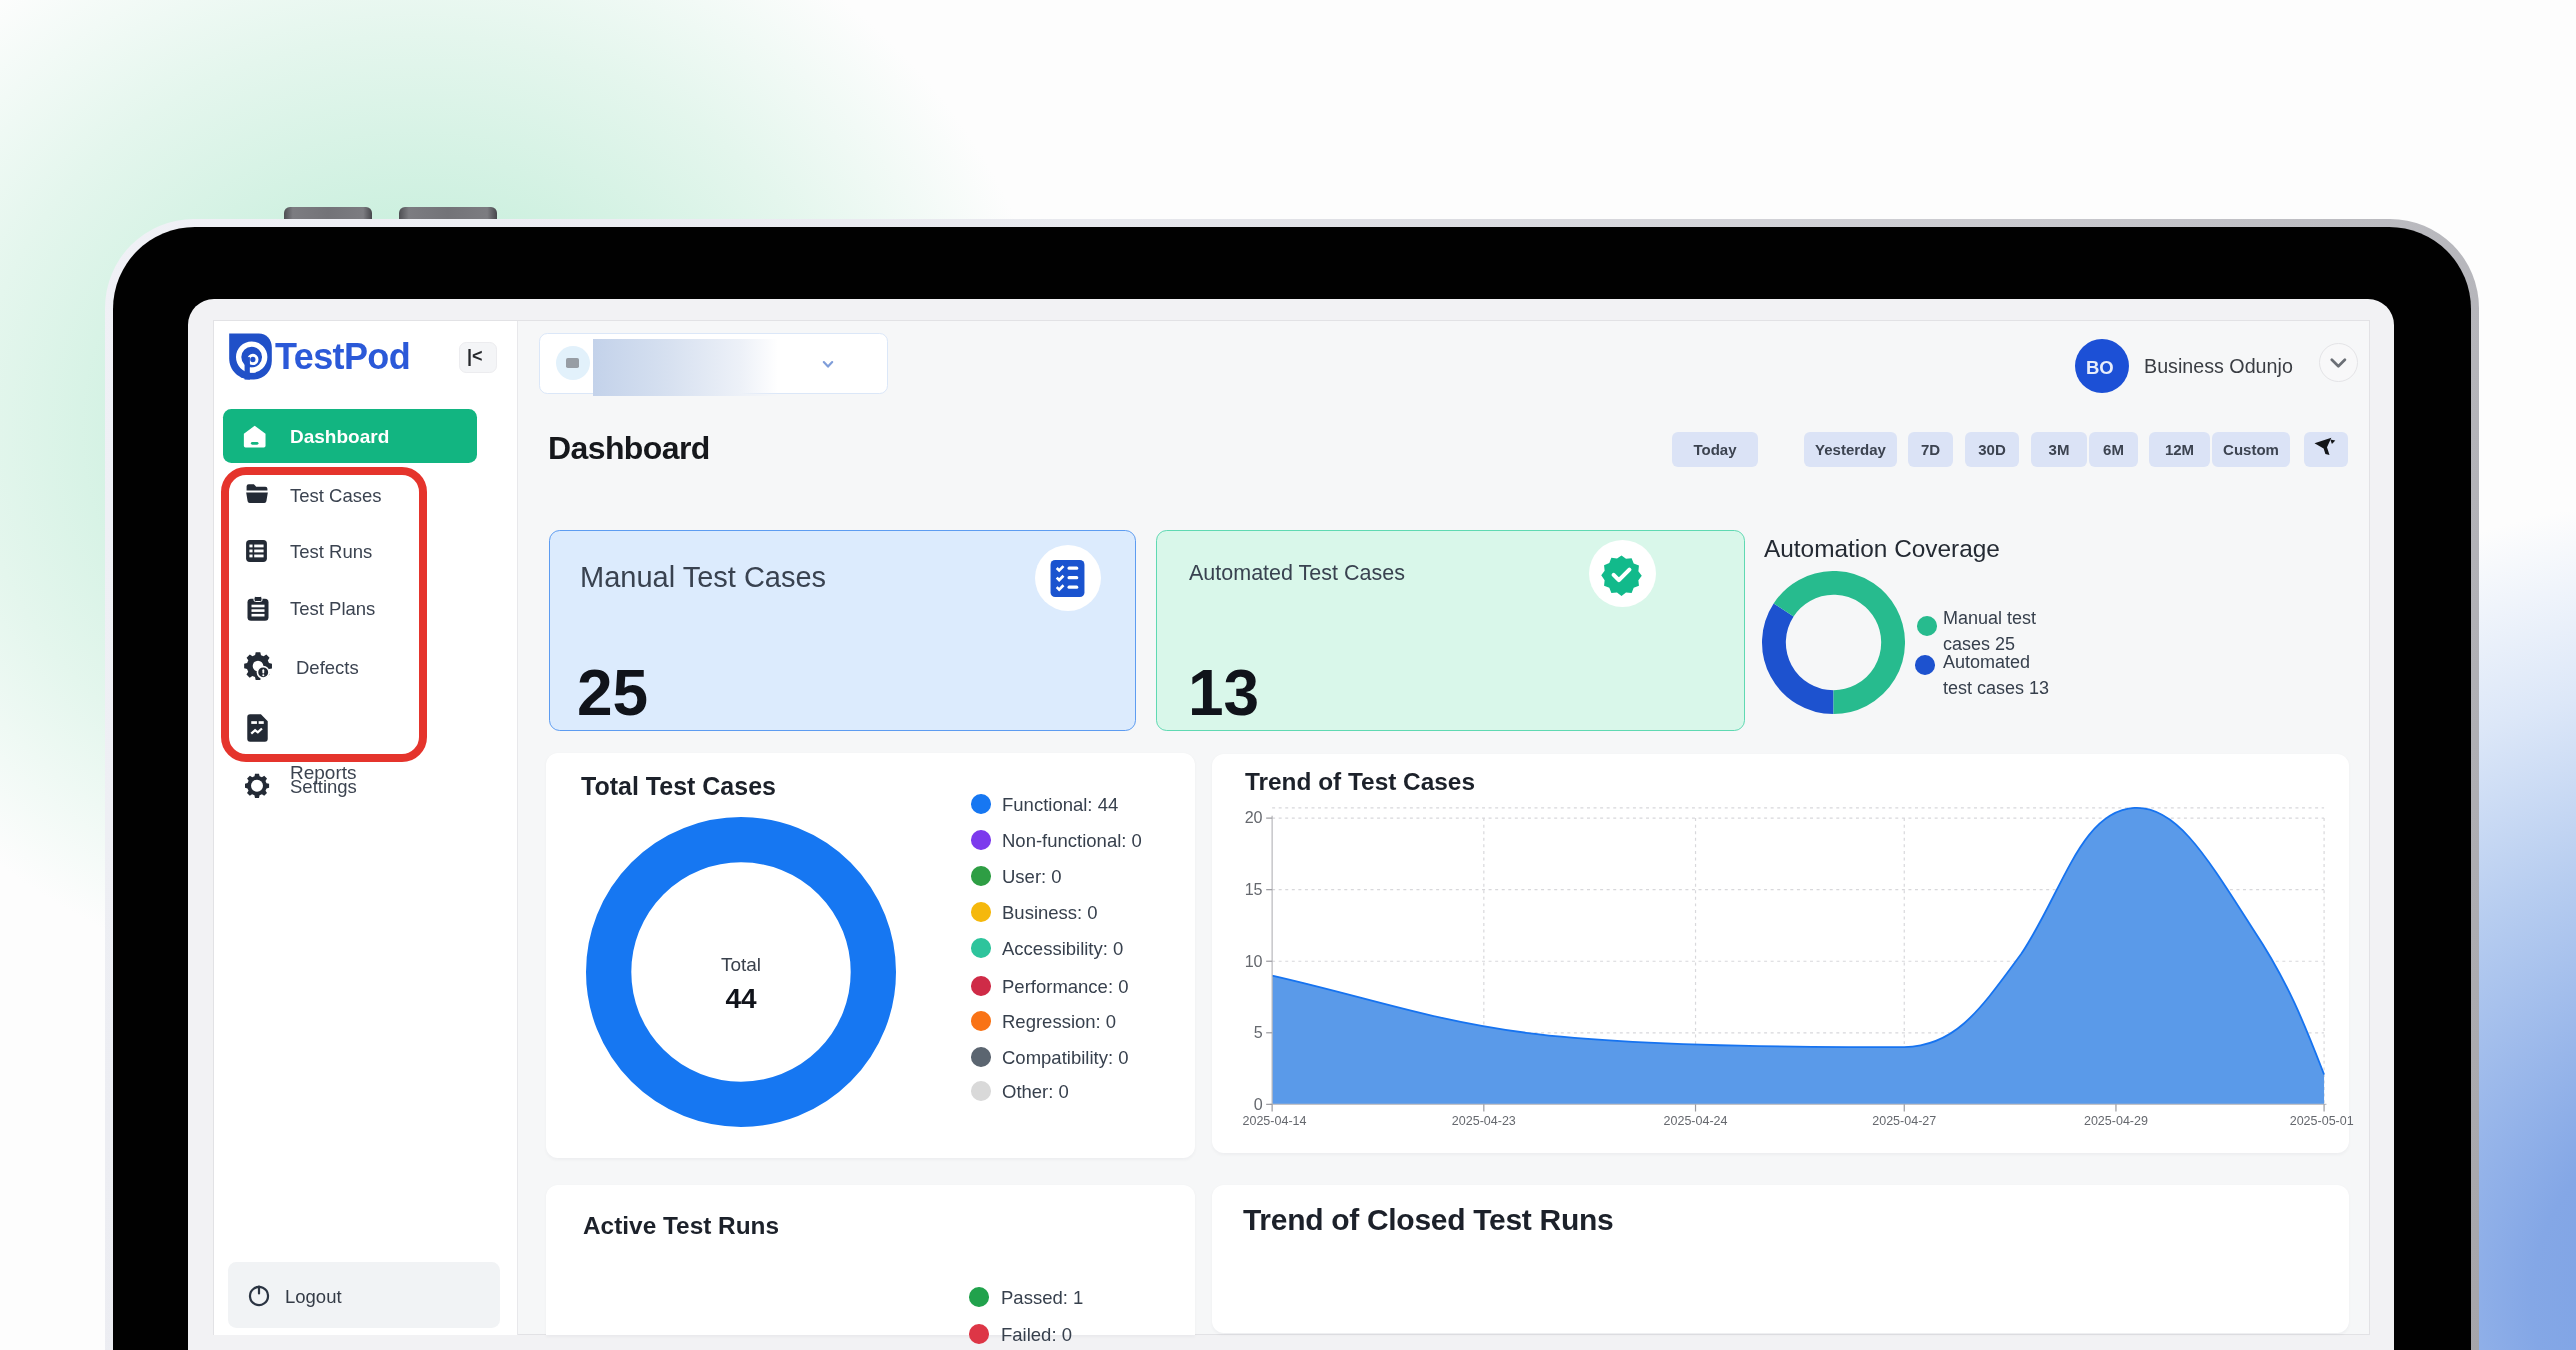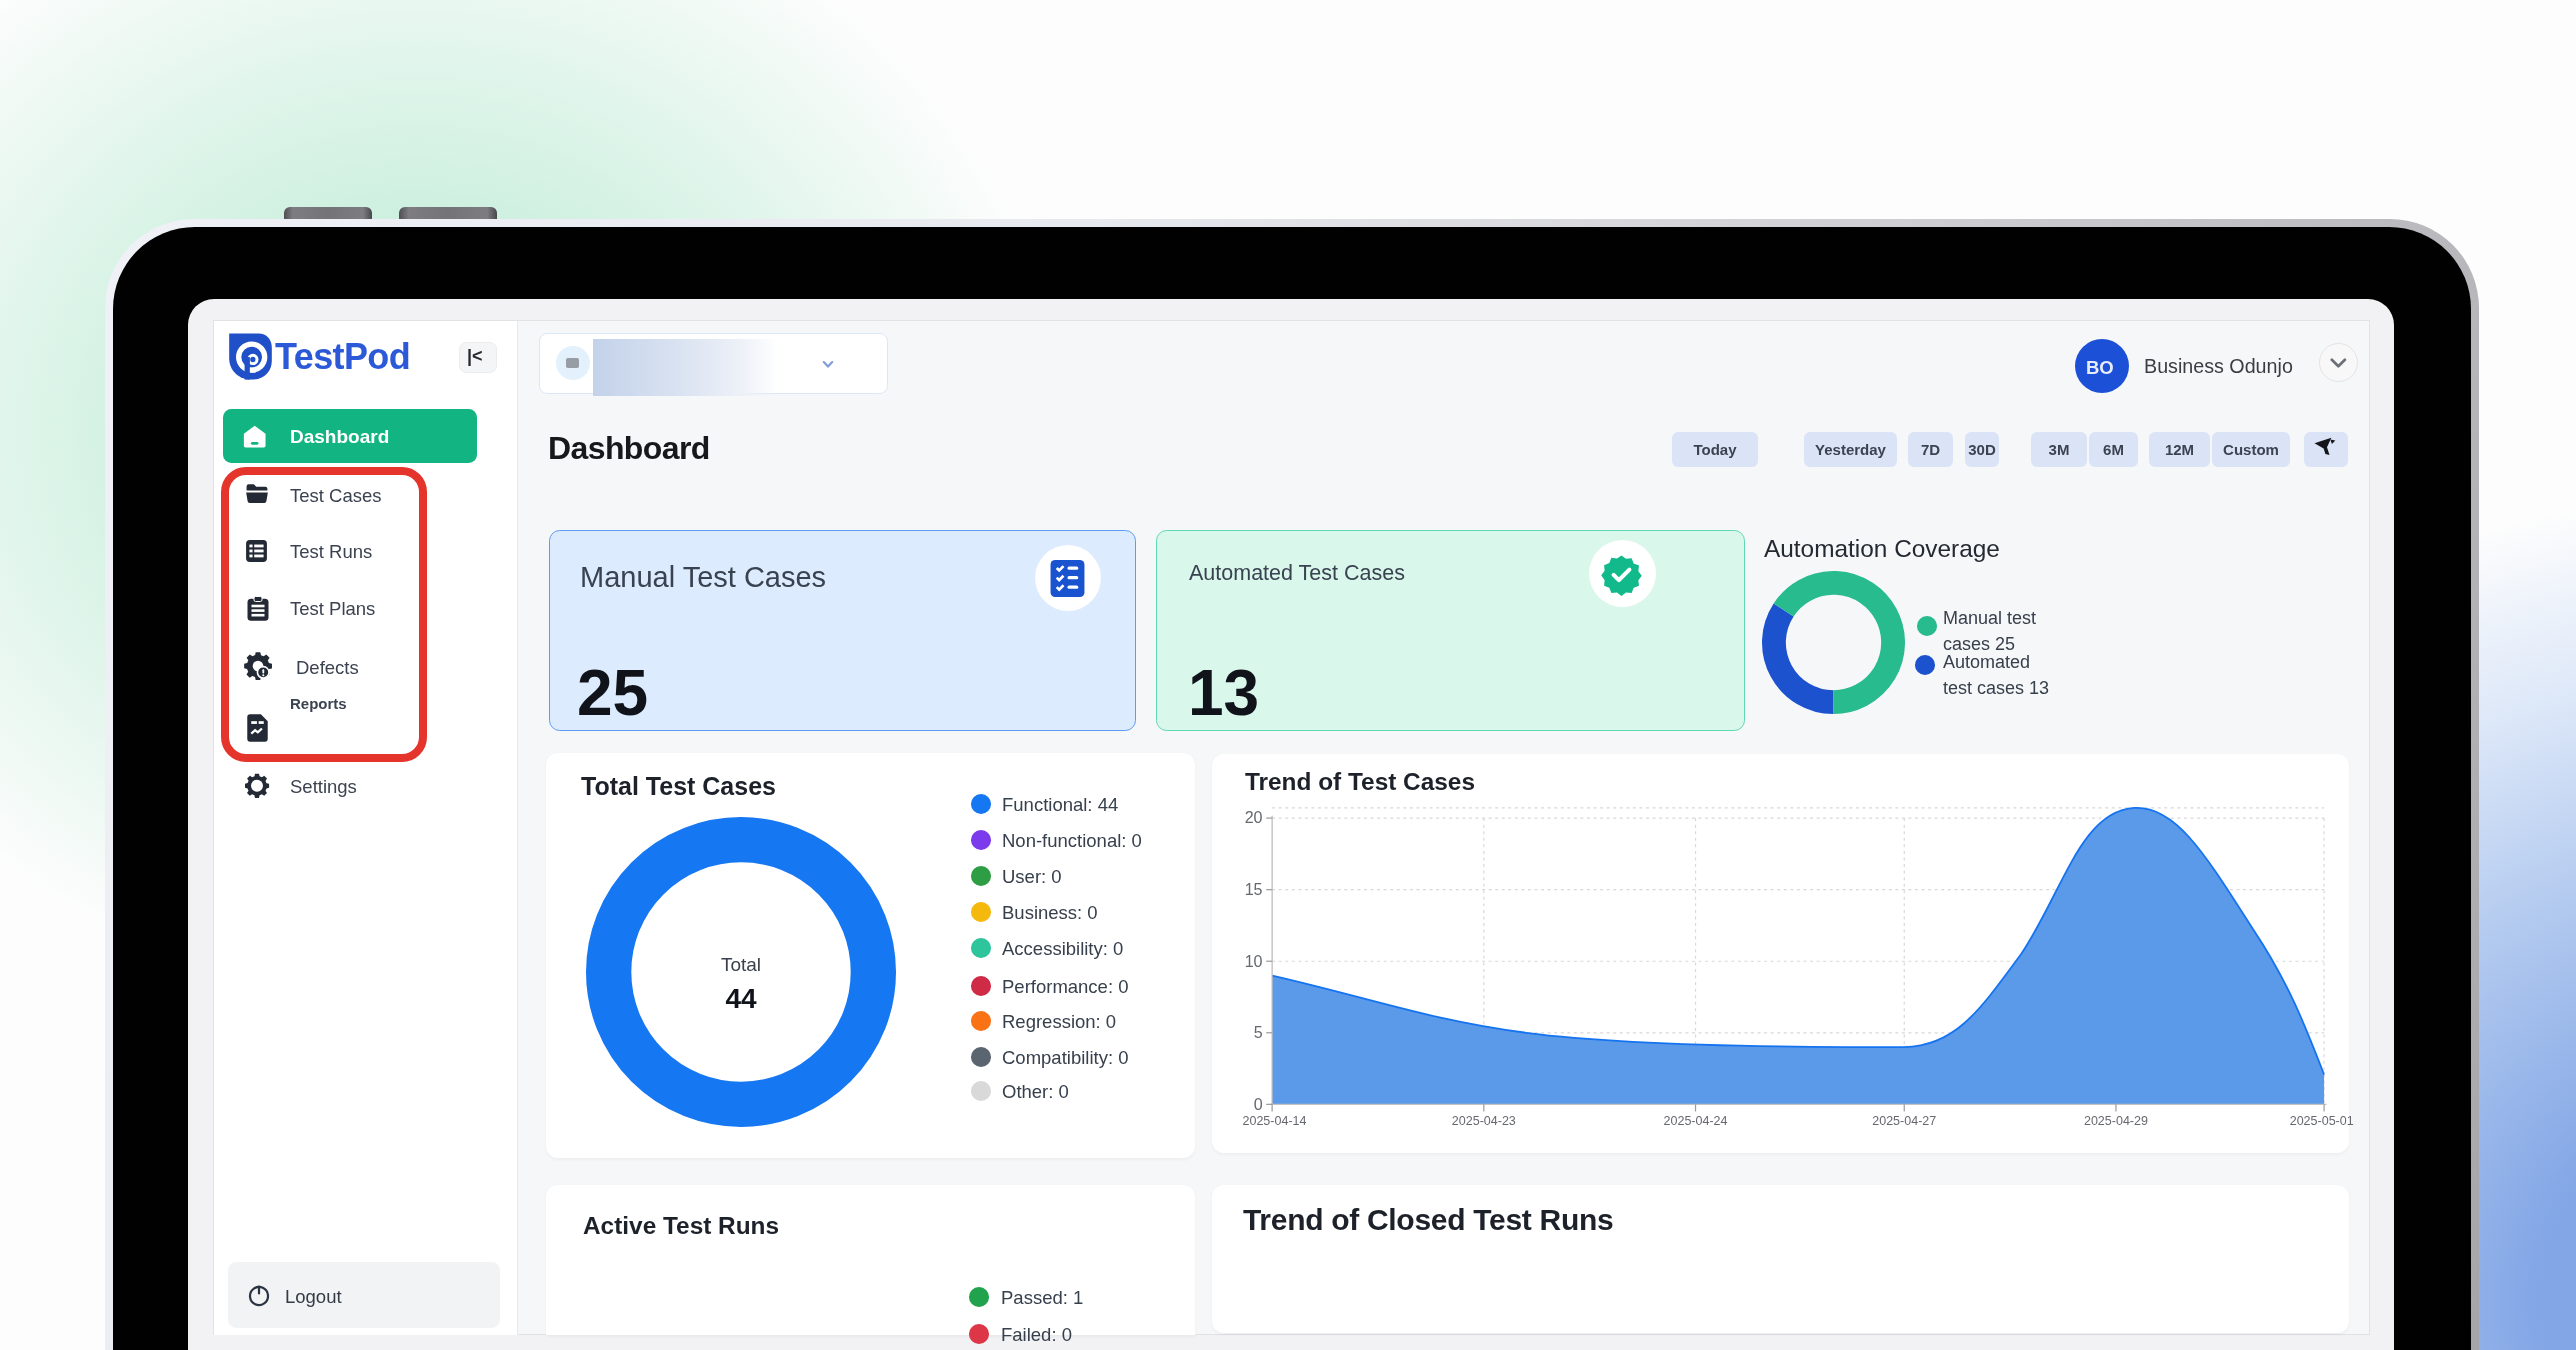--- a/index.html
+++ b/index.html
@@ -95,21 +95,21 @@
     <rect x="16.8" y="15.8" width="1.6" height="3.6" rx="0.8" fill="#fff"></rect>
     <circle cx="17.6" cy="21" r="0.9" fill="#fff"></circle>
   </svg>
   <div class="t" style="left:296px;top:657px;font-size:18.5px;font-weight:500;color:#3b4350;">Defects</div>
   <svg class="abs" style="left:245px;top:713px;" width="25" height="30" viewBox="0 0 22 26">
     <path d="M2 3.5 A2.5 2.5 0 0 1 4.5 1 H14 L20 7 V22.5 A2.5 2.5 0 0 1 17.5 25 H4.5 A2.5 2.5 0 0 1 2 22.5 Z" fill="#232a35"></path>
     <rect x="5.5" y="7" width="5" height="2.4" fill="#fff"></rect>
     <rect x="12" y="7" width="4.5" height="2.4" fill="#fff"></rect>
     <path d="M5.5 18 l3.4-3 2.4 1.8 3.6-3.4" fill="none" stroke="#fff" stroke-width="2"></path>
   </svg>
-  <div class="t" style="left:290px;top:695px;font-size:15px;font-weight:700;color:#3b4350;">Reports</div>
+  <div class="t" style="left:290px;top:762px;font-size:19px;font-weight:400;color:#3b4350;">Reports</div>
   <svg class="abs" style="left:244px;top:772px;" width="26" height="27.4" viewBox="0 0 26 26">
     <path d="M11 1 h4 l.6 2.6 2.3 1 2.3-1.5 2.8 2.8-1.5 2.3 1 2.3 2.6.6 v4 l-2.6.6 -1 2.3 1.5 2.3 -2.8 2.8 -2.3 -1.5 -2.3 1 -.6 2.6 h-4 l-.6 -2.6 -2.3 -1 -2.3 1.5 -2.8 -2.8 1.5 -2.3 -1 -2.3 L1 15 v-4 l2.6 -.6 1 -2.3 L3.1 5.8 5.9 3 8.2 4.5 l2.3 -1 Z" fill="#232a35"></path>
     <circle cx="13" cy="13" r="6" fill="#ffffff"></circle>
   </svg>
   <div class="t" style="left:290px;top:776px;font-size:18.5px;font-weight:500;color:#3b4350;">Settings</div>
 
   <div class="abs" style="left:228px;top:1262px;width:272px;height:66px;border-radius:8.3px;background:#f1f3f5;"></div>
   <svg class="abs" style="left:247px;top:1284px;" width="24" height="24" viewBox="0 0 24 24">
     <path d="M12 3 a 9 9 0 1 0 0.01 0" fill="none" stroke="#2b3442" stroke-width="2.2" stroke-linecap="round" transform="rotate(-35 12 12)"></path>
     <rect x="10.9" y="1.5" width="2.2" height="9" rx="1.1" fill="#2b3442"></rect>
@@ -128,21 +128,21 @@
   <div class="t" style="left:2144px;top:355px;font-size:19.7px;font-weight:500;color:#3a3d43;">Business Odunjo</div>
   <div class="abs" style="left:2319px;top:343px;width:39px;height:39px;border-radius:50%;border:1.8px solid #e4e4e7;background:#f8f8f9;"></div>
   <svg class="abs" style="left:2330px;top:358px;" width="16.7" height="10.7" viewBox="0 0 28 18">
       <path d="M3 3 l11 11 L25 3" fill="none" stroke="#6b6f76" stroke-width="4.5" stroke-linecap="round" stroke-linejoin="round"></path>
     </svg>
 
   <div class="t" style="left:548px;top:430px;font-size:32px;font-weight:800;color:#16181c;letter-spacing:-0.6px;">Dashboard</div>
   <div class="t fbtn" style="left:1672px;width:86px;">Today</div>
   <div class="t fbtn" style="left:1804px;width:93px;">Yesterday</div>
   <div class="t fbtn" style="left:1908px;width:45px;">7D</div>
-  <div class="t fbtn" style="left:1965px;width:34px;">30D</div>
+  <div class="t fbtn" style="left:1965px;width:54px;">30D</div>
   <div class="t fbtn" style="left:2031px;width:56px;">3M</div>
   <div class="t fbtn" style="left:2089px;width:49px;">6M</div>
   <div class="t fbtn" style="left:2149px;width:61px;">12M</div>
   <div class="t fbtn" style="left:2212px;width:78px;">Custom</div>
   <div class="abs fbtn" style="left:2304px;width:44px;"></div>
   <svg class="abs" style="left:2313px;top:436px;" width="25" height="25" viewBox="0 0 24 24">
     <path d="M3.5 4 h17 l-6.8 7.4 v7.8 l-3.4 -2.3 v-5.5 Z" fill="#141619" transform="rotate(-18 12 12)"></path>
     <path d="M16.6 3.4 l4.8 0.8 -3.2 3.4 Z" fill="#141619"></path>
   </svg>
 

